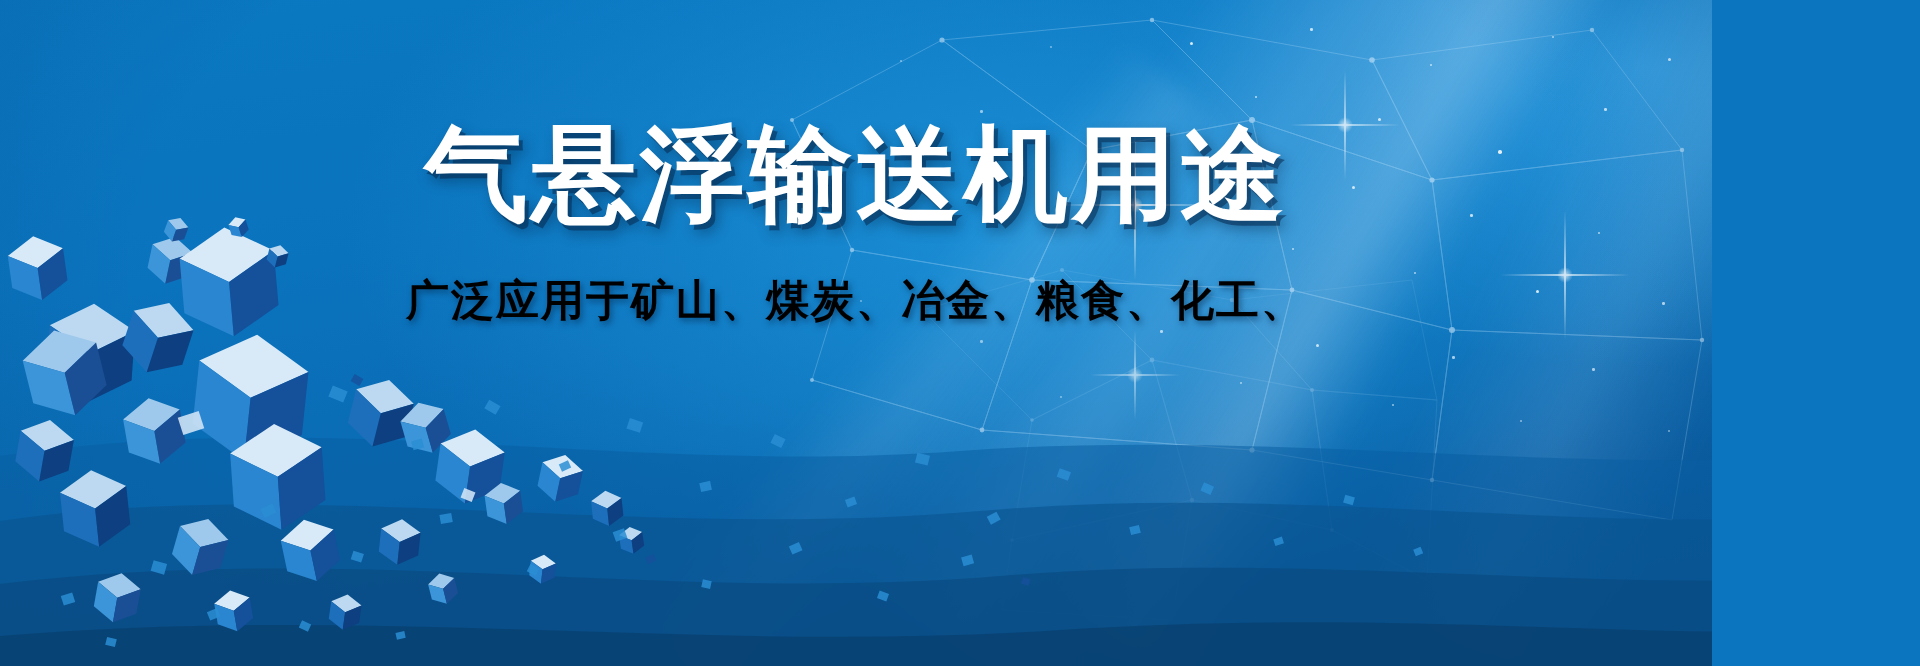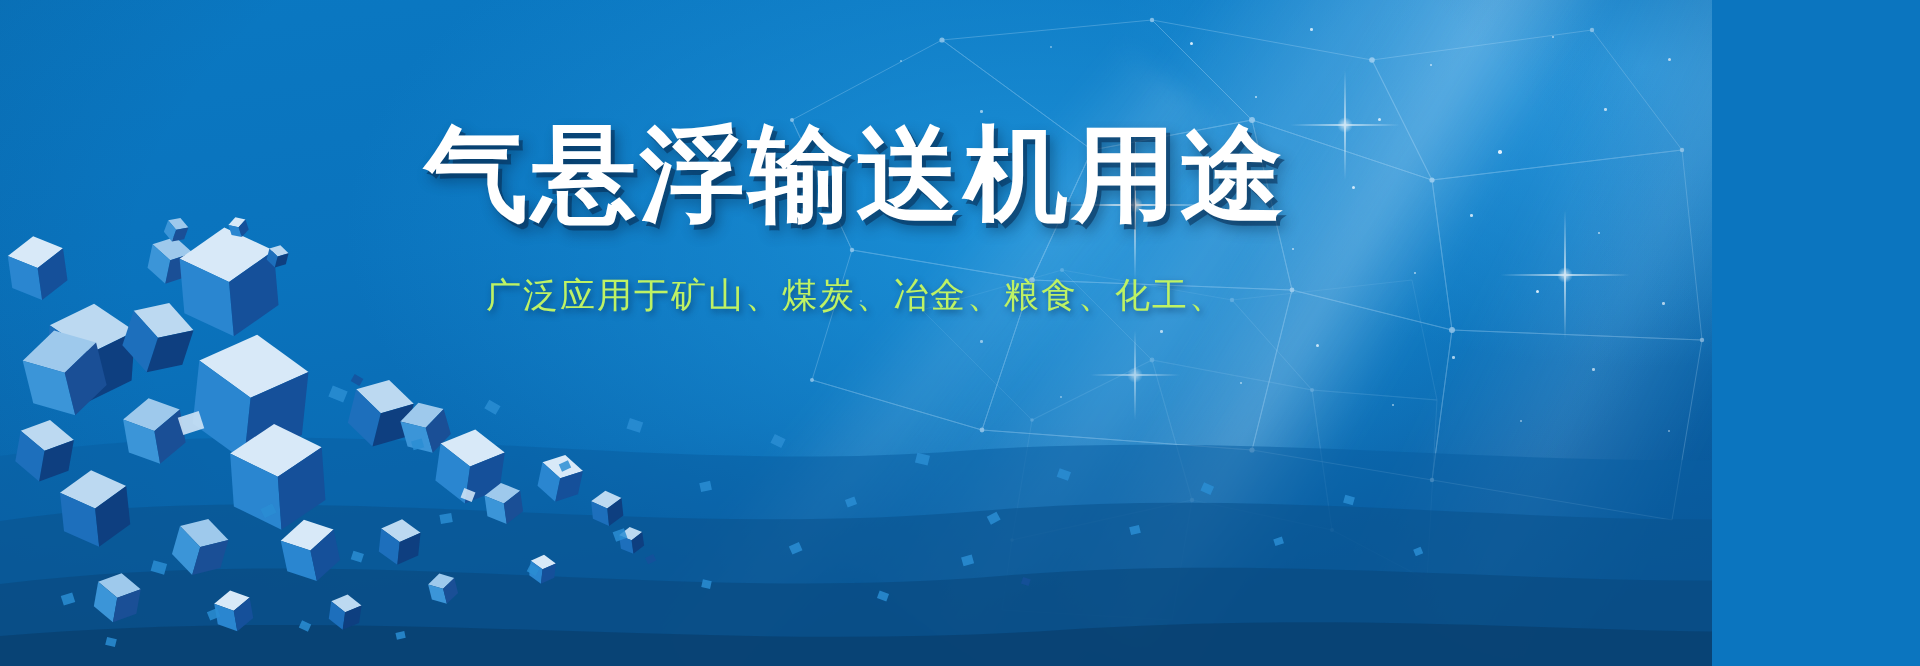--- a/index.html
+++ b/index.html
@@ -84,23 +84,23 @@
     color:#ffffff;
     letter-spacing:4px;
     white-space:nowrap;
     text-shadow:
       4px 5px 0 rgba(6,42,80,.55),
       6px 8px 14px rgba(3,30,60,.45);
   }
   .subtitle{
     margin-top:40px;
     text-align:center;
-    color:#bef264;
-    font-size:35px;
-    font-weight:400;
+    color:#000000;
+    font-size:43px;
+    font-weight:700;
     line-height:1.42;
     letter-spacing:2px;
     text-shadow:2px 3px 6px rgba(4,36,72,.55);
   }
   .subtitle div{white-space:nowrap;}
 </style>
 </head>
 <body>
 
 <div class="banner">

